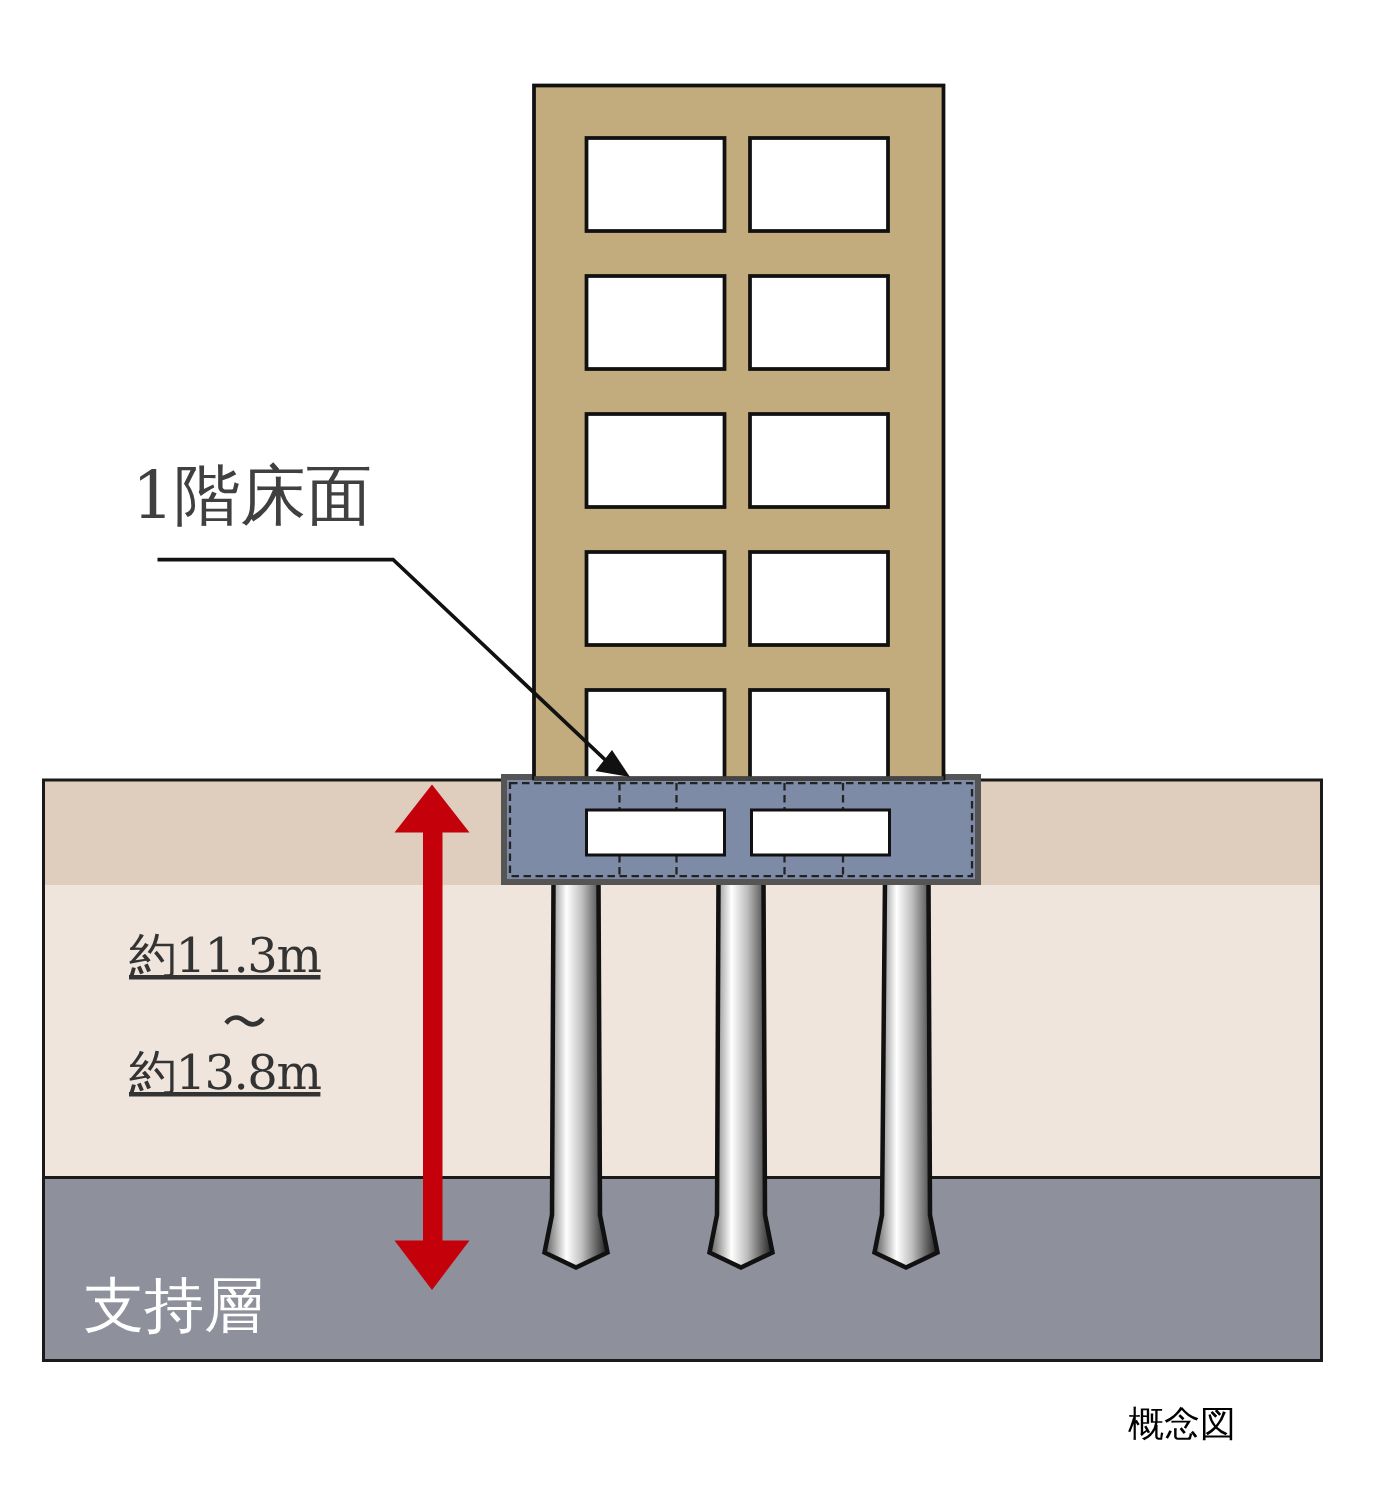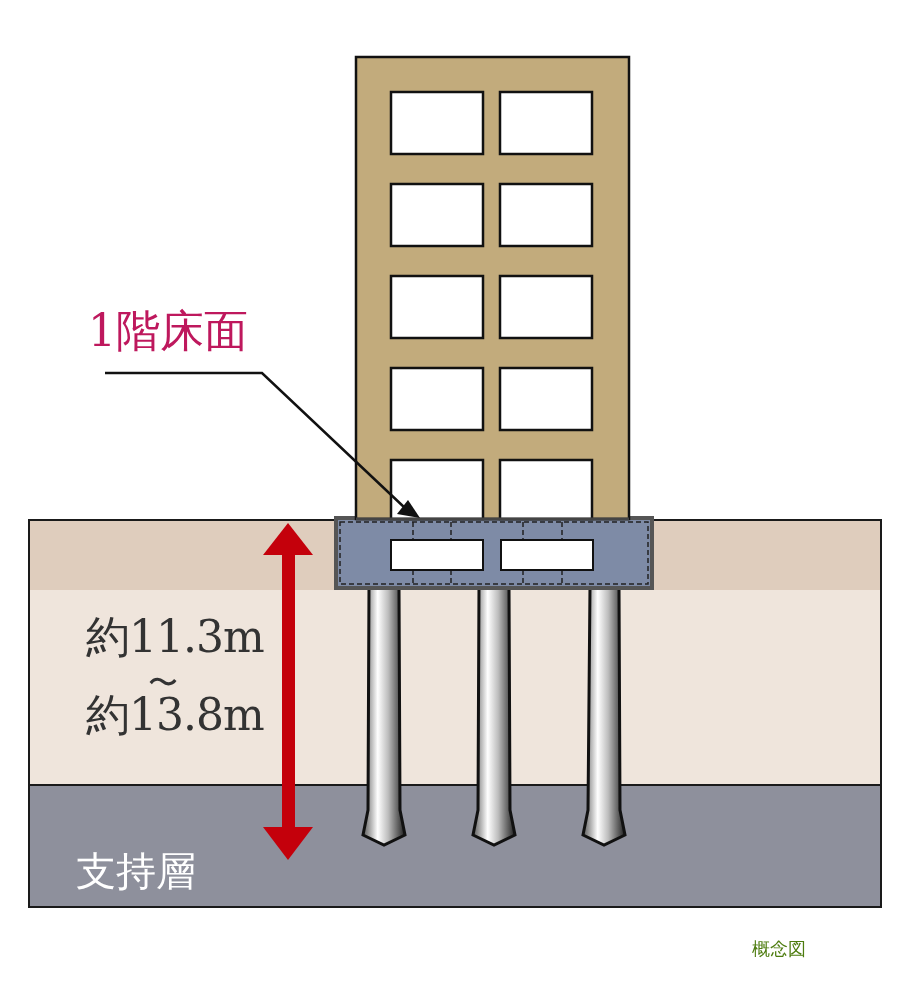--- a/index.html
+++ b/index.html
@@ -1,27 +1,27 @@
 <!DOCTYPE html>
 <html><head>
 <meta charset="utf-8">
 <style>
   html, body { margin: 0; padding: 0; background: #ffffff; }
   body { width: 918px; height: 1000px; position: relative; overflow: hidden;
          font-family: "DejaVu Serif", "Liberation Serif", serif; }
   #diagram { position: absolute; left: 0; top: 0; }
   .lbl { position: absolute; white-space: nowrap; color: #333; }
-  .floor-label { left: 88px; top: 306px; font-size: 44px; line-height: 50px; color: #be185d; }
-  .depth-label { left: 86px; font-size: 44px; line-height: 50px; color: #333; letter-spacing: -1px; }
+  .floor-label { left: 88px; top: 306px; font-size: 44px; line-height: 50px; color: #404040; }
+  .depth-label { left: 86px; font-size: 32px; line-height: 50px; color: #333; letter-spacing: -1px; text-decoration: underline; }
   .depth-1 { top: 612px; }
   .depth-tilde { left: 148px; top: 668px; font-size: 30px; line-height: 30px; color:#333; }
   .depth-2 { top: 690px; }
   .bearing-label { left: 56px; top: 846px; font-size: 40px; line-height: 50px; color: #ffffff;
-                   font-family: "DejaVu Sans", "Liberation Sans", sans-serif; margin-left: 20px; }
-  .caption { left: 752px; top: 934px; font-size: 18px; line-height: 30px; color: #4d7c0f;
+                   font-family: "DejaVu Sans", "Liberation Sans", sans-serif; }
+  .caption { left: 752px; top: 934px; font-size: 24px; line-height: 30px; color: #000000;
              font-family: "DejaVu Sans", "Liberation Sans", sans-serif; }
 </style>
 </head>
 <body>
 
 <svg id="diagram" width="918" height="1000" viewBox="0 0 918 1000" xmlns="http://www.w3.org/2000/svg">
   <defs>
     <linearGradient id="pileGrad" x1="0" y1="0" x2="1" y2="0">
       <stop offset="0" stop-color="#5a5a5a"></stop>
       <stop offset="0.35" stop-color="#ffffff"></stop>

